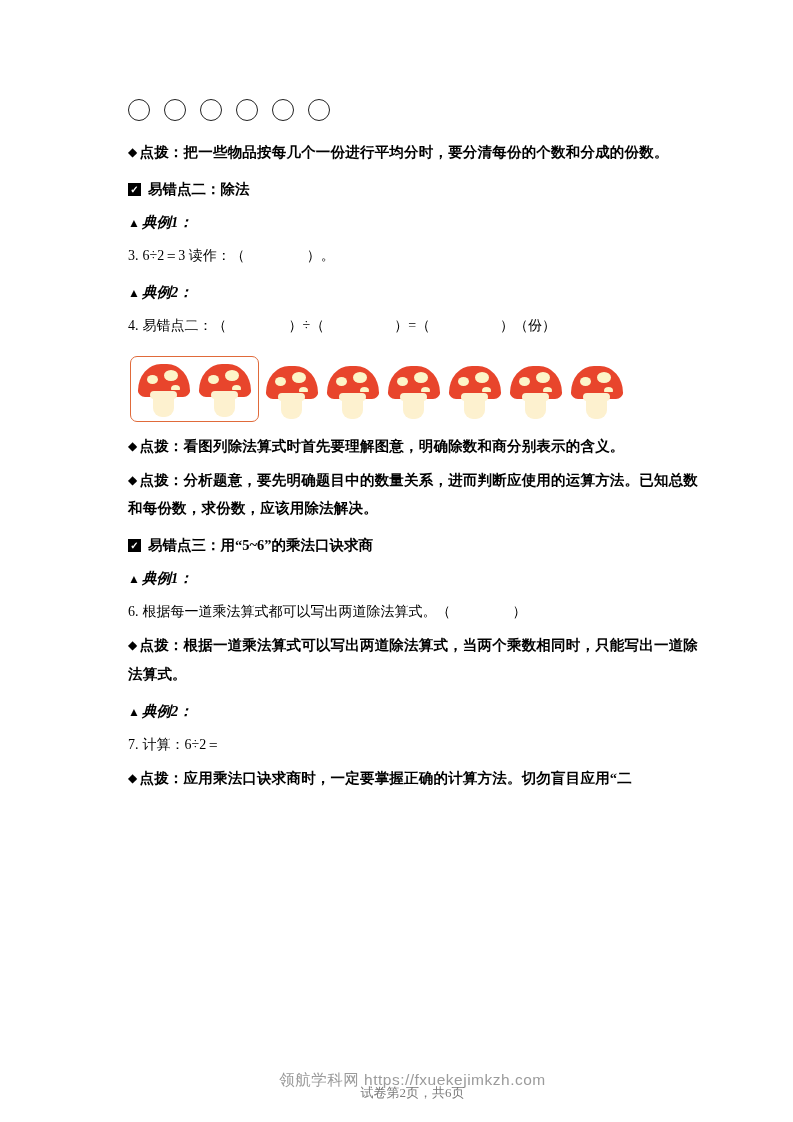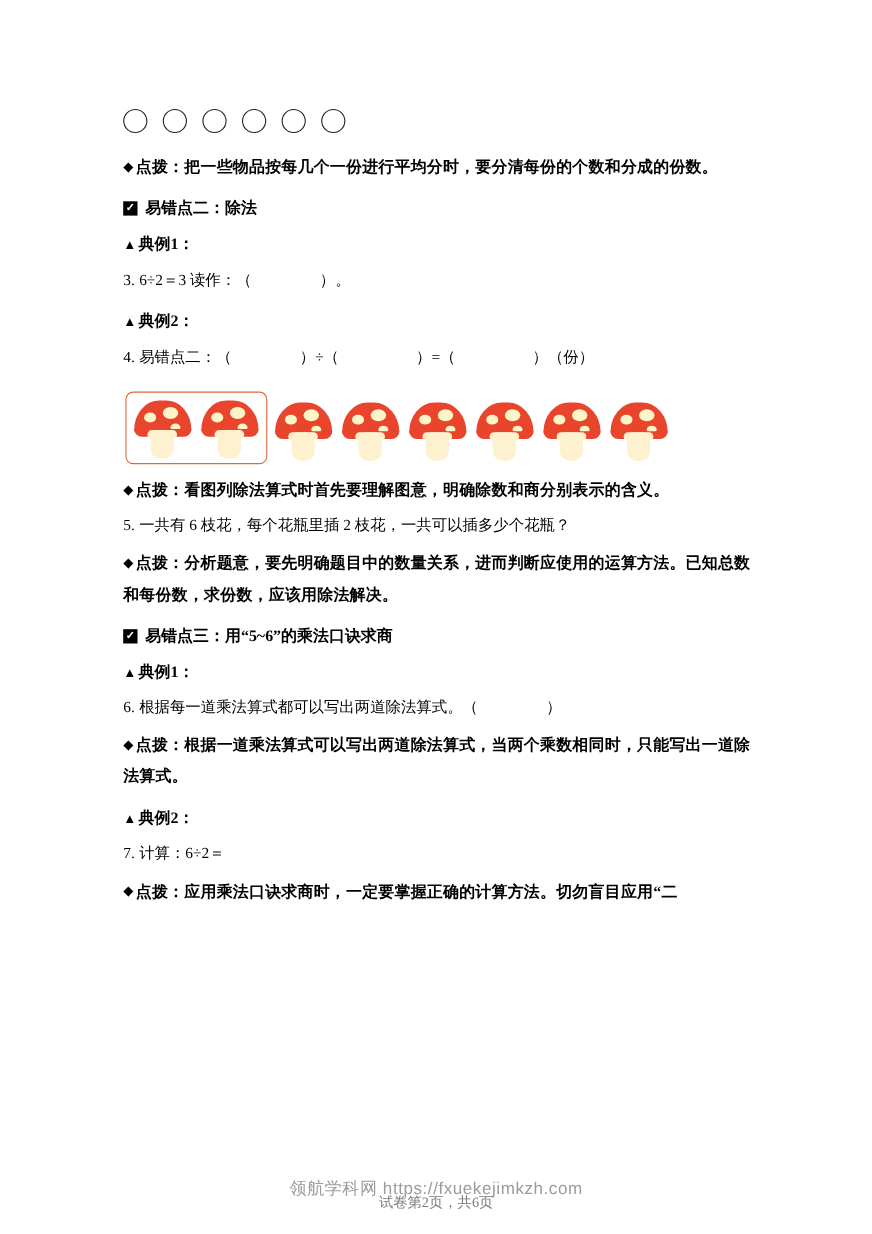--- a/index.html
+++ b/index.html
@@ -10,21 +10,21 @@
   body {
     width: 793px;
     height: 1122px;
     position: relative;
     font-family: "Liberation Serif", "DejaVu Serif", serif;
     color: #000000;
     overflow: hidden;
   }
   .page {
     position: absolute;
-    left: 0; top: 0;
+    left: 16px; top: 0;
     width: 759px;
     height: 1122px;
   }
   .content {
     position: absolute;
     left: 112px;
     top: 96px;
     width: 572px;
   }
 
@@ -55,20 +55,21 @@
   .tip .marker {
     font-size: 12px;
     vertical-align: 1px;
     margin-right: 2px;
   }
   .example-head {
     font-size: 14.5px;
     font-weight: bold;
     line-height: 1.9;
     margin: 10px 0 4px 0;
+    font-style: italic;
   }
   .example-head .marker {
     font-size: 12px;
     margin-right: 2px;
   }
   .q {
     font-size: 14px;
     line-height: 1.9;
     margin: 6px 0 6px 0;
     font-family: "Liberation Serif", "DejaVu Serif", serif;
@@ -300,23 +301,20 @@
         </div>
         <div class="mstem"></div>
       </div>
     </div>
 
     <p class="tip">
       <span class="marker">◆</span><span>点拨：看图列除法算式时首先要理解图意，明确除数和商分别表示的含义。</span>
     </p>
 
 
-    <p class="q">
-      <span class="num">5.</span><span>一共有 6 枝花，每个花瓶里插 2 枝花，一共可以插多少个花瓶？</span>
-    </p>
 
     <p class="tip">
       <span class="marker">◆</span><span>点拨：分析题意，要先明确题目中的数量关系，进而判断应使用的运算方法。已知总数和每份数，求份数，应该用除法解决。</span>
     </p>
 
     <div class="errpoint">
       <span class="checkbox">✓</span>
       <span>易错点三：用“5~6”的乘法口诀求商</span>
     </div>
 

